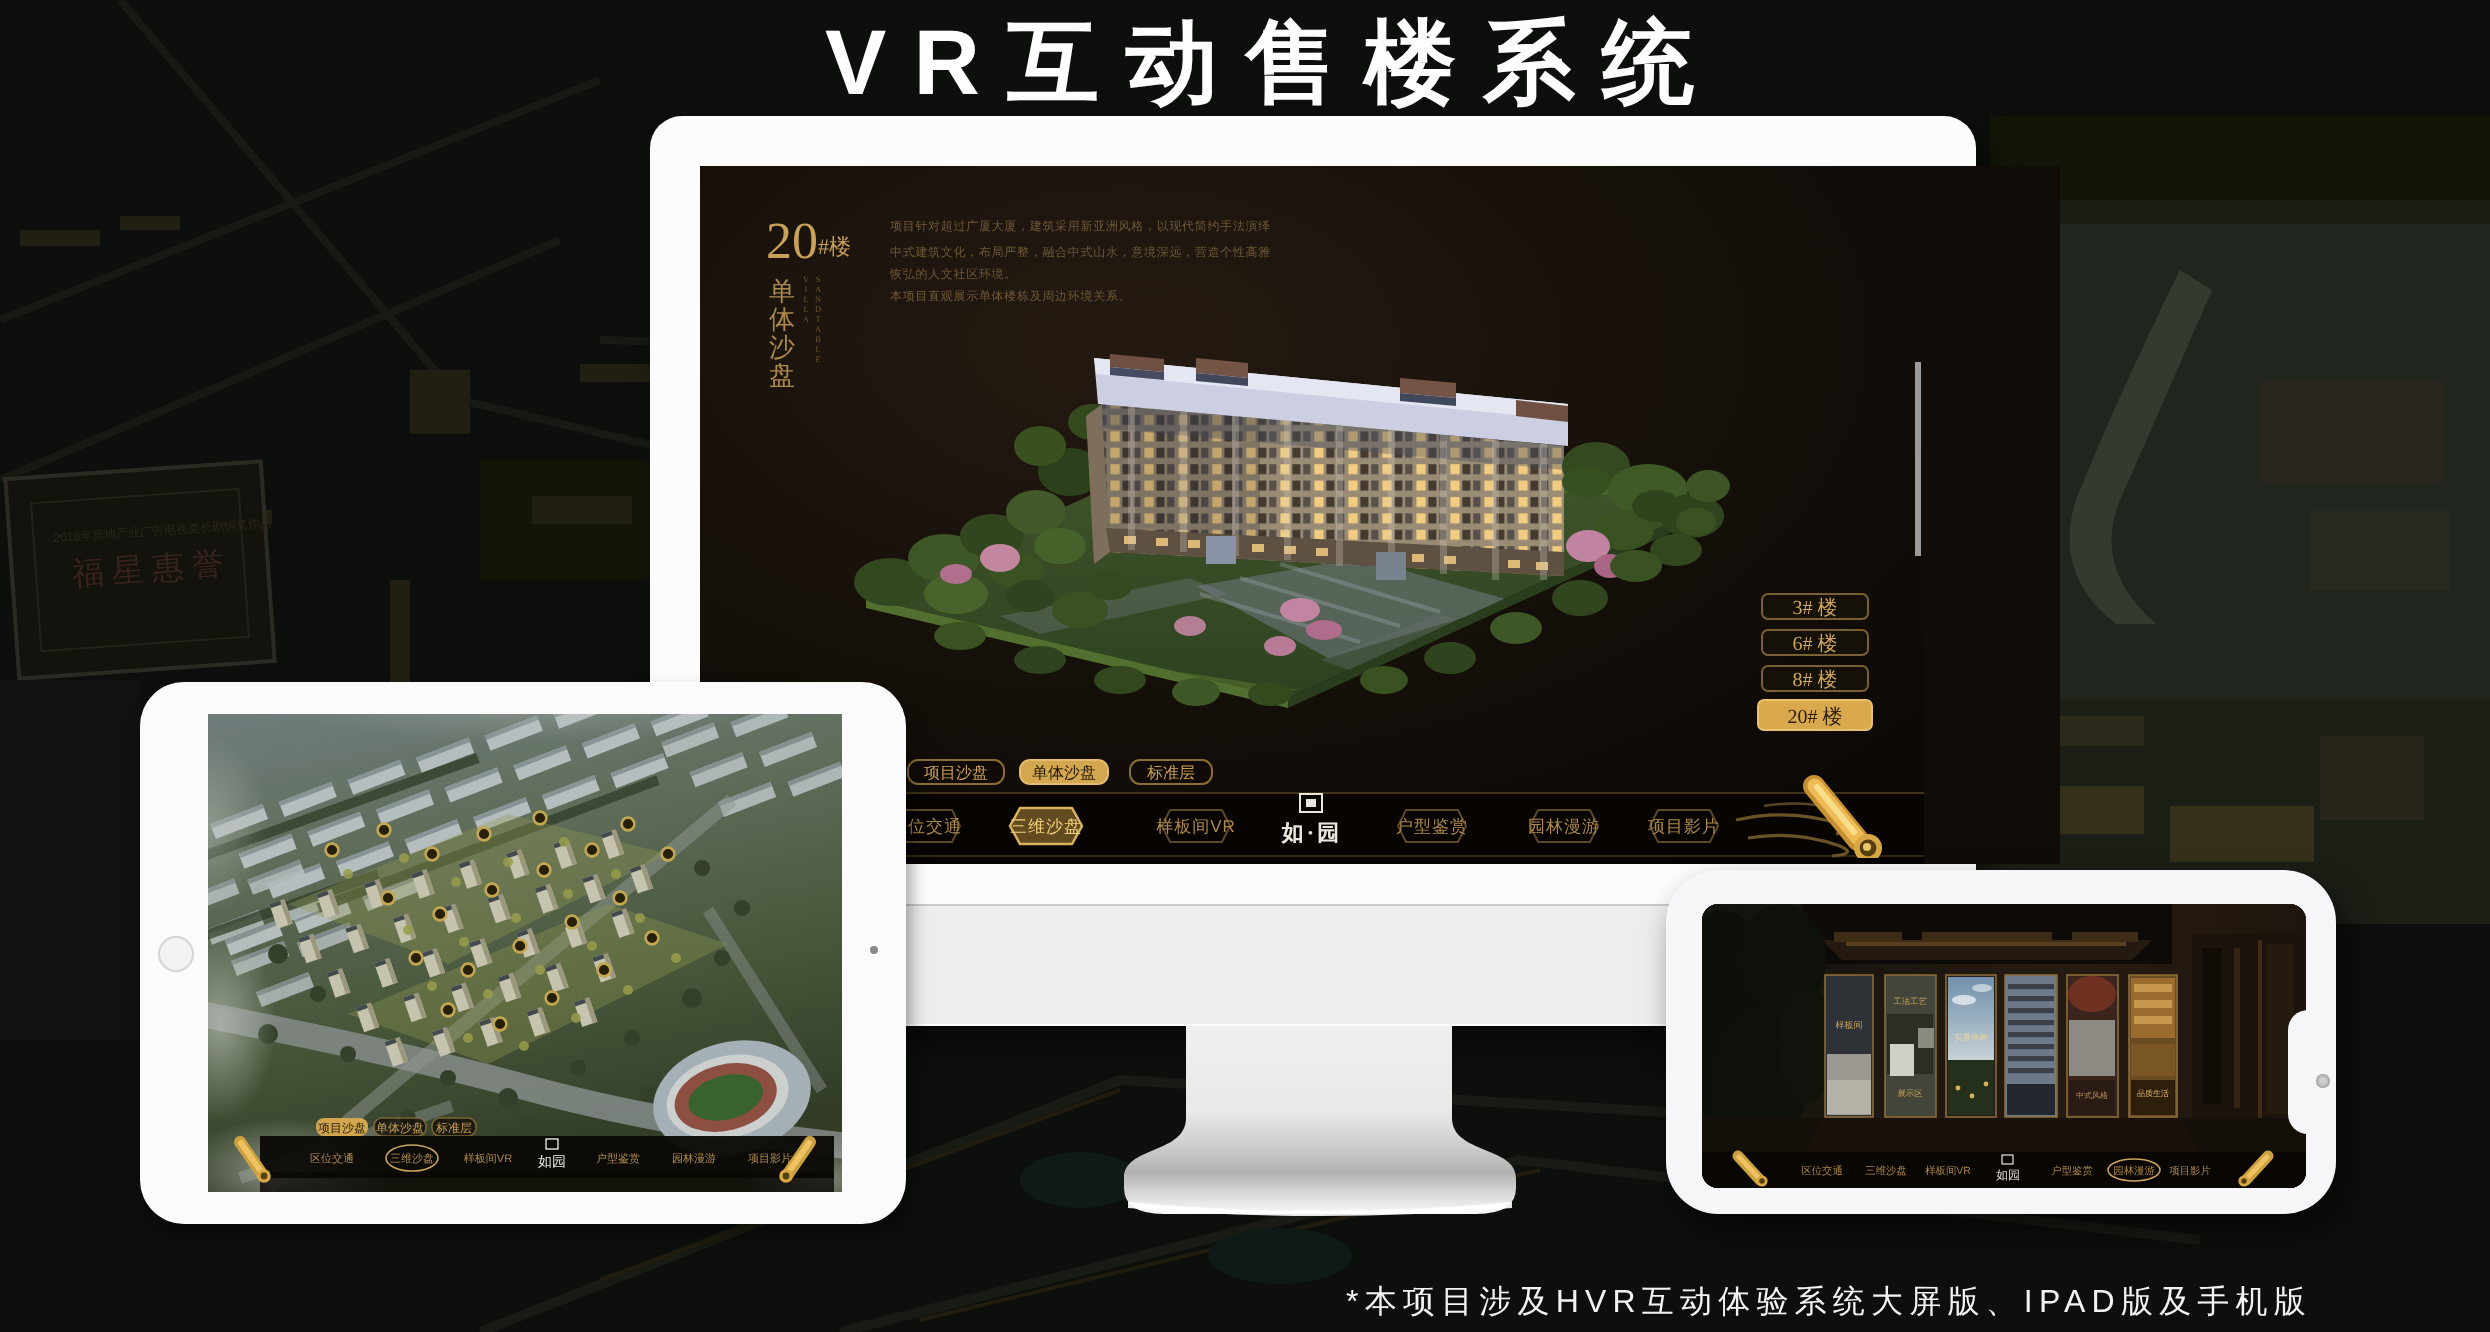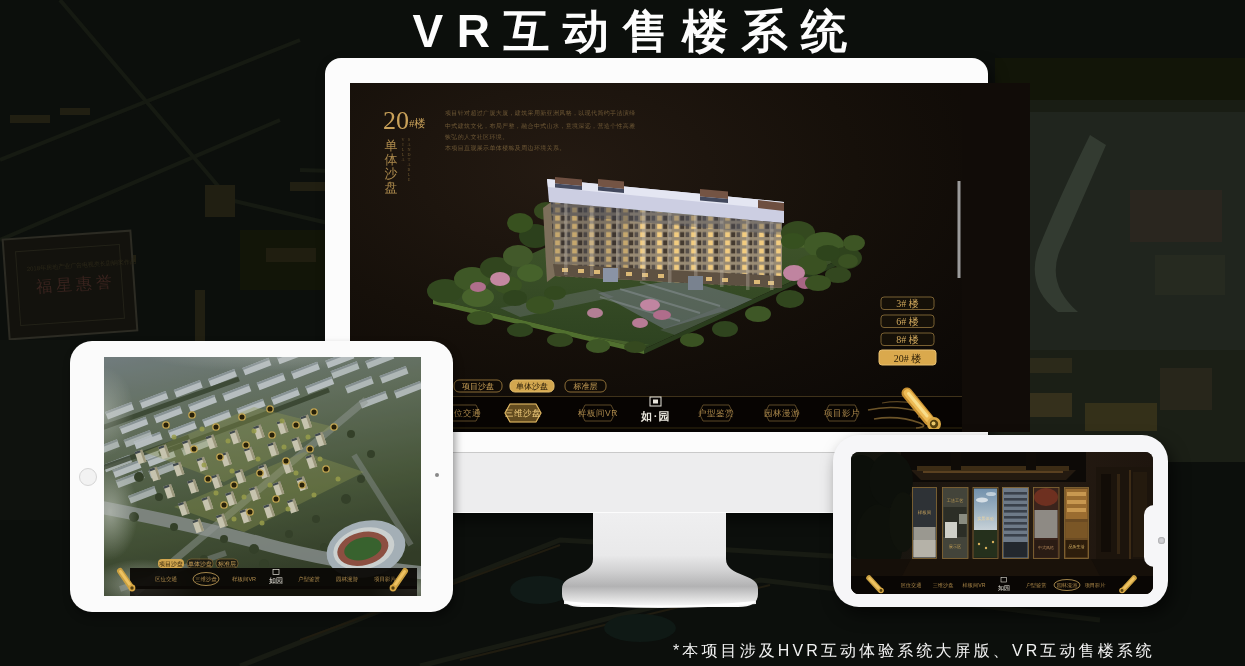--- a/index.html
+++ b/index.html
@@ -697,13 +697,13 @@
         <circle cx="30" cy="138.5" r="1.4" fill="#55400f"></circle>
 <line x1="283" y1="126" x2="272" y2="138" stroke="#caa041" stroke-width="5.5" stroke-linecap="round"></line>
 <line x1="282.5" y1="126.5" x2="273" y2="136.5" stroke="#eec261" stroke-width="2.6" stroke-linecap="round"></line>
 <circle cx="271" cy="138.5" r="2.8" fill="#d9a845"></circle>
         <circle cx="271" cy="138.5" r="1.4" fill="#55400f"></circle>
 </g>
 </svg>
 </div>
 <div id="notch"></div>
 <div id="phonecam"></div>
-<div id="caption">*本项目涉及HVR互动体验系统大屏版、VR互动售楼系统</div>
+<div id="caption">*本项目涉及HVR互动体验系统大屏版、IPAD版及手机版</div>
 
 </body></html>

